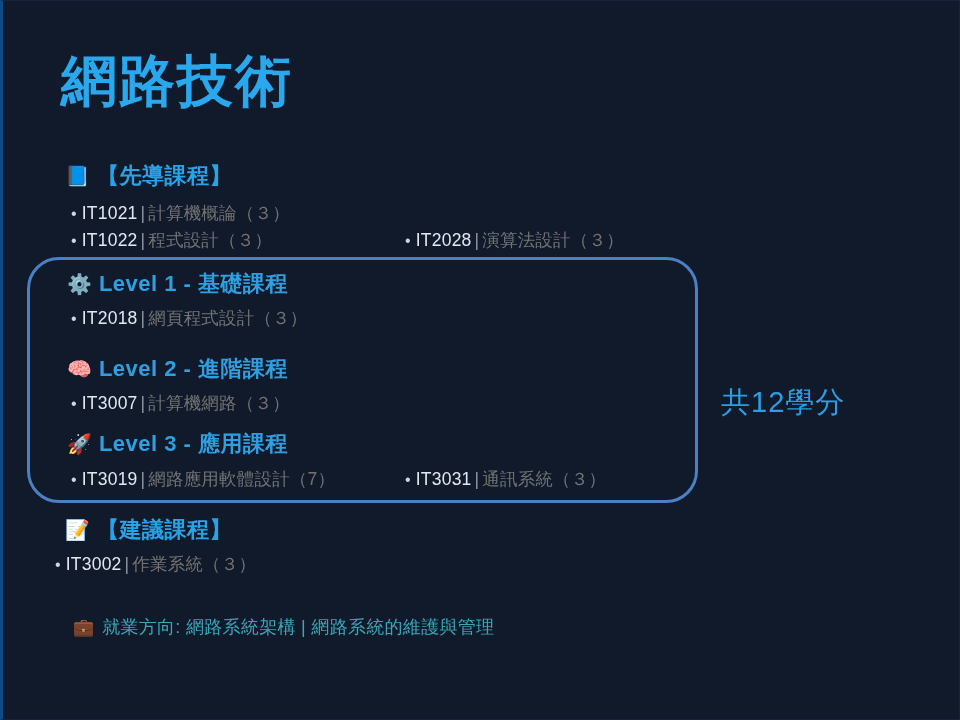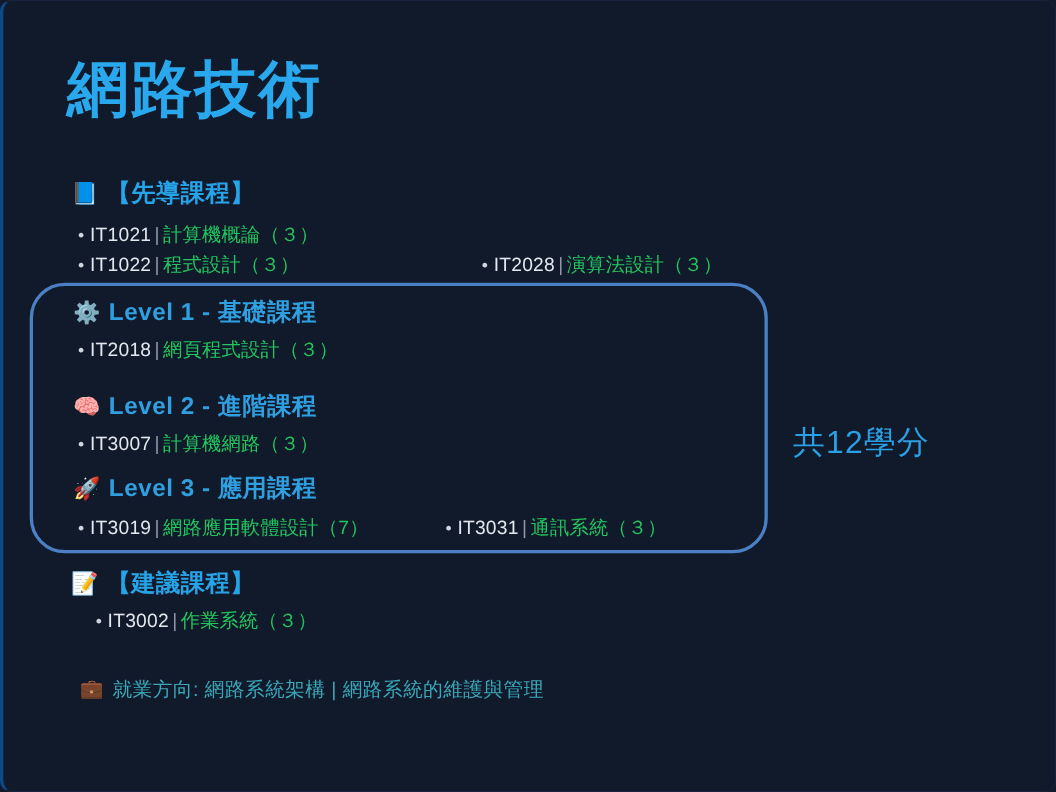--- a/index.html
+++ b/index.html
@@ -21,21 +21,20 @@
     position: relative;
     width: 960px;
     height: 720px;
     box-sizing: border-box;
     background: #111a2b;
     border-left: 3px solid #0d4a86;
     border-top: 1px solid #16233b;
     border-right: 1px solid #16233b;
     border-bottom: 1px solid #16233b;
     overflow: hidden;
-    border-radius: 11px;
   }
 
   
   #title {
     position: absolute;
     left: 58px;
     top: 48px;
     font-size: 56px;
     font-weight: bold;
     color: #29a8ee;
@@ -80,21 +79,21 @@
     font-size: 16px;
   }
   .course-item .code {
     color: #e3e8ee;
   }
   .course-item .sep {
     color: #8d97a5;
     padding: 0 3px;
   }
   .course-item .name {
-    color: #22c55e;
+    color: #737373;
   }
 
   
   #level-box {
     position: absolute;
     left: 24px;
     top: 256px;
     width: 671px;
     height: 246px;
     box-sizing: border-box;
@@ -149,21 +148,21 @@
     <span class="emoji">📘</span>
     <span class="sec-label">【先導課程】</span>
   </div>
 
   <div class="course-item" style="left:68px; top:200px;">
     <span class="bullet">•</span><span class="code">IT1021</span><span class="sep">|</span><span class="name">計算機概論（３）</span>
   </div>
   <div class="course-item" style="left:68px; top:227px;">
     <span class="bullet">•</span><span class="code">IT1022</span><span class="sep">|</span><span class="name">程式設計（３）</span>
   </div>
-  <div class="course-item" style="left:402px; top:227px;margin-left:33px;">
+  <div class="course-item" style="left:402px; top:227px;">
     <span class="bullet">•</span><span class="code">IT2028</span><span class="sep">|</span><span class="name">演算法設計（３）</span>
   </div>
 
   <div class="sec-head level" style="left:64px; top:268px;">
     <span class="emoji">⚙️</span>
     <span class="sec-label">Level 1 - 基礎課程</span>
   </div>
   <div class="course-item" style="left:68px; top:305px;">
     <span class="bullet">•</span><span class="code">IT2018</span><span class="sep">|</span><span class="name">網頁程式設計（３）</span>
   </div>
@@ -184,21 +183,21 @@
     <span class="bullet">•</span><span class="code">IT3019</span><span class="sep">|</span><span class="name">網路應用軟體設計（7）</span>
   </div>
   <div class="course-item" style="left:402px; top:466px;">
     <span class="bullet">•</span><span class="code">IT3031</span><span class="sep">|</span><span class="name">通訊系統（３）</span>
   </div>
 
   <div class="sec-head" style="left:62px; top:514px;">
     <span class="emoji">📝</span>
     <span class="sec-label">【建議課程】</span>
   </div>
-  <div class="course-item" style="left:84px; top:551px;">
+  <div class="course-item" style="left:52px; top:551px;">
     <span class="bullet">•</span><span class="code">IT3002</span><span class="sep">|</span><span class="name">作業系統（３）</span>
   </div>
 
   <div id="credits">共12學分</div>
 
   <div id="career">
     <span class="emoji">💼</span>
     <span class="career-text">就業方向: 網路系統架構 | 網路系統的維護與管理</span>
   </div>
 

